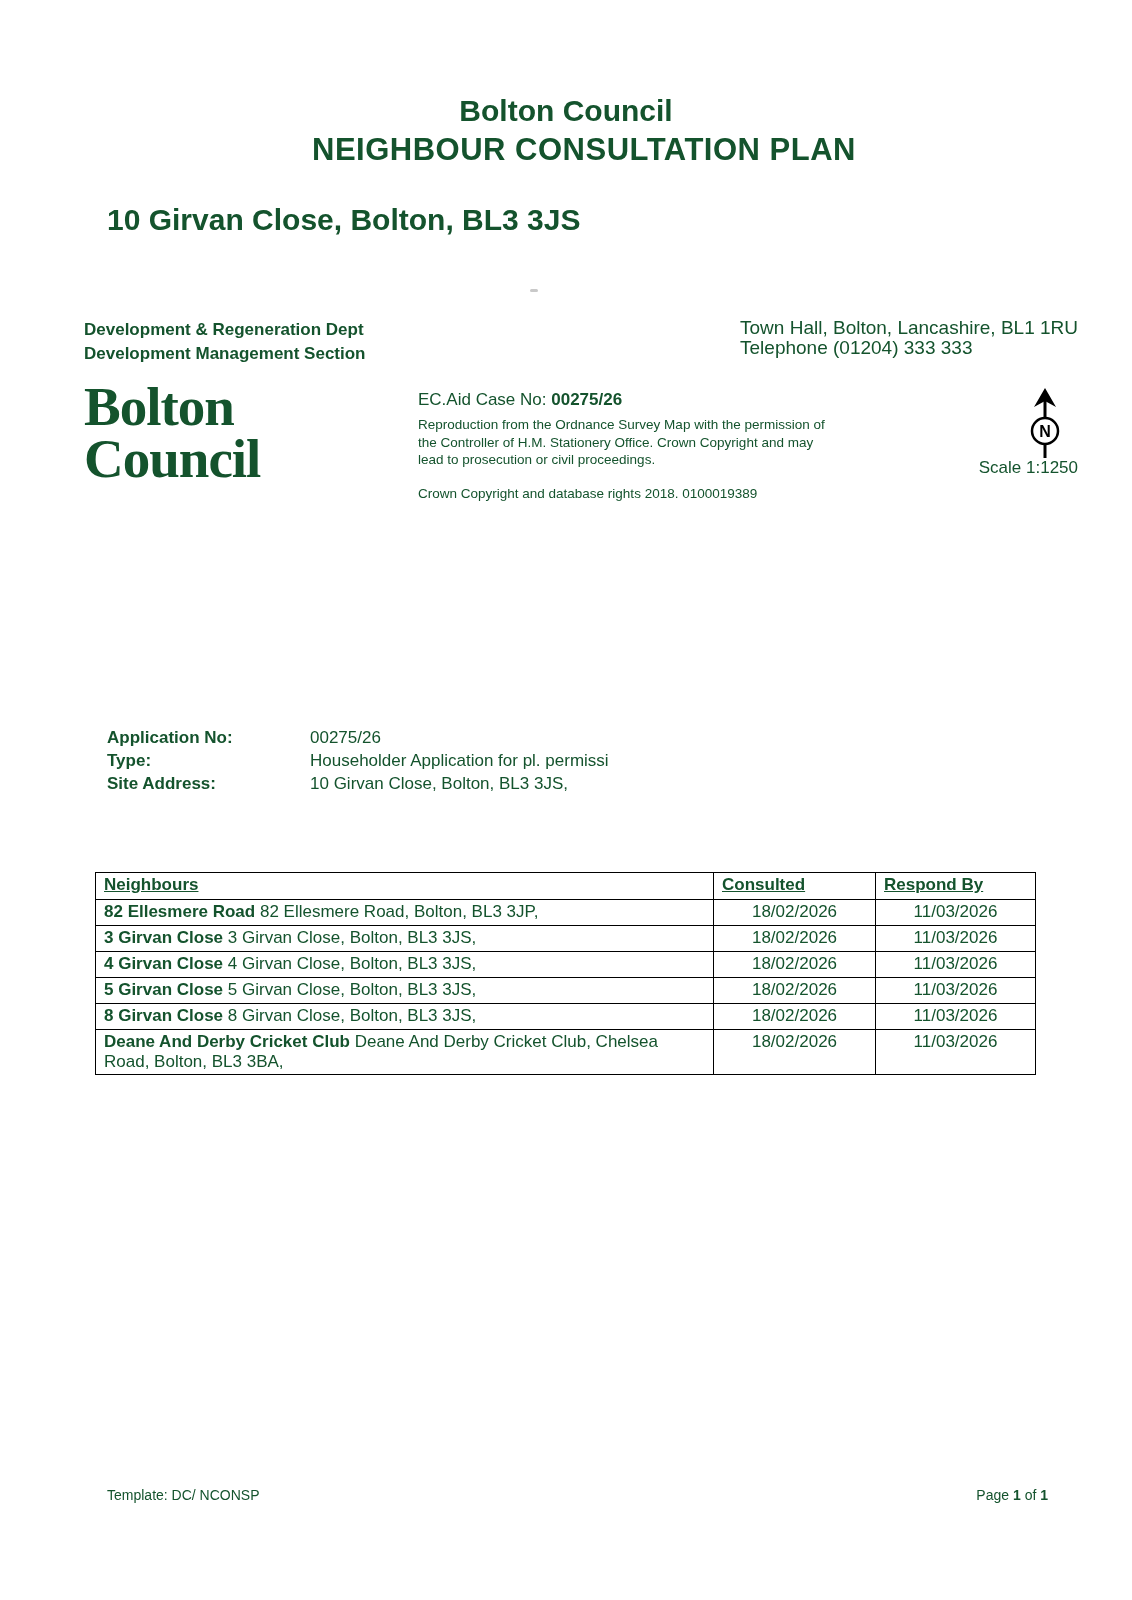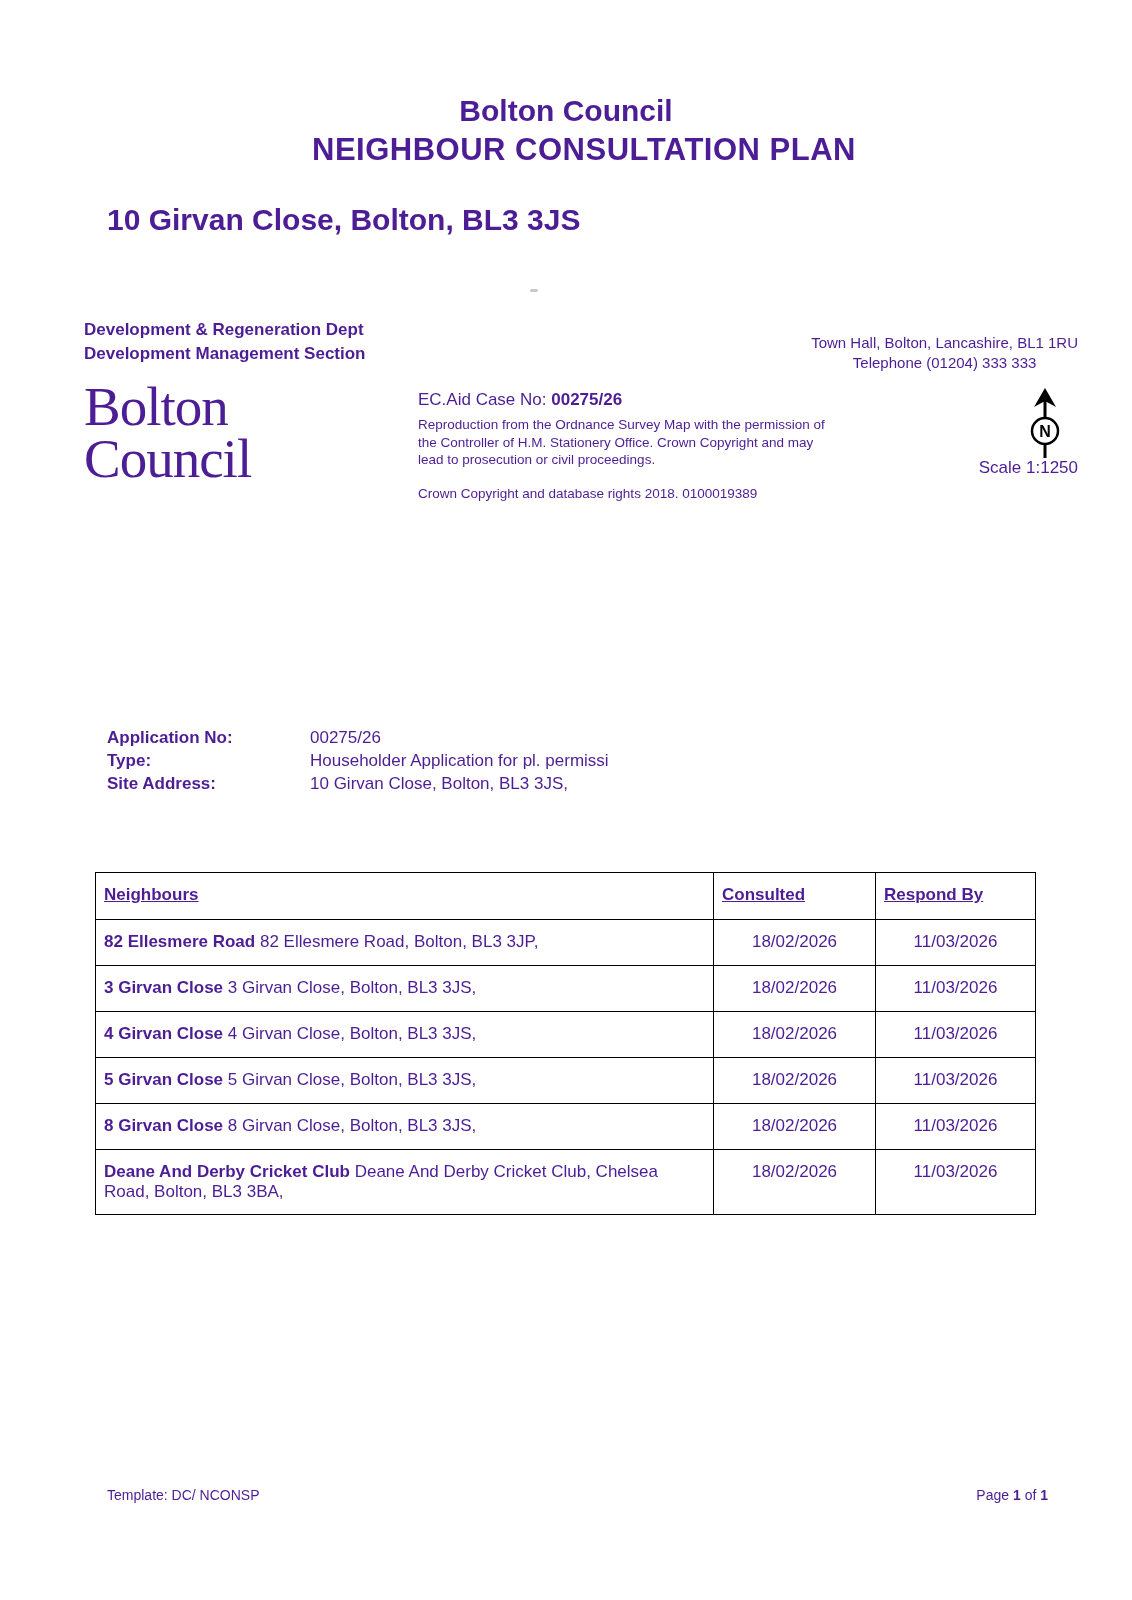--- a/index.html
+++ b/index.html
@@ -1,53 +1,53 @@
 <!DOCTYPE html>
 <html><head>
 <meta charset="utf-8">
 <style>
   html, body { margin:0; padding:0; background:#ffffff; }
   .page {
     width:1132px; height:1600px; background:#ffffff; position:relative;
-    margin:0 auto; font-family:"Liberation Sans", sans-serif; color:#4c1d95;
+    margin:0 auto; font-family:"Liberation Sans", sans-serif; color:#14532d;
     overflow:hidden;
   }
 
   .doc-title { position:absolute; top:92px; left:0; width:100%; text-align:center; font-weight:bold; }
   .doc-title .l1 { font-size:30px; line-height:38px; }
   .doc-title .l2 { font-size:31px; line-height:40px; letter-spacing:0.5px;margin-left:36px; }
 
   .site-heading { position:absolute; left:107px; top:203px; font-size:30px; font-weight:bold; }
 
   .dept { position:absolute; left:84px; top:318px; font-size:17px; font-weight:bold; line-height:24px; }
-  .contact { position:absolute; right:54px; top:318px; font-size:15px; line-height:20px; text-align:center;margin-top:15px; }
+  .contact { position:absolute; right:54px; top:318px; font-size:19px; line-height:20px; text-align:left; }
 
   .logo { position:absolute; left:84px; top:381px; font-family:"Liberation Serif", serif;
-          font-weight:normal; font-size:55px; line-height:52px; letter-spacing:-1px; }
+          font-weight:bold; font-size:55px; line-height:52px; letter-spacing:-1px; }
 
   .case-block { position:absolute; left:418px; top:390px; width:414px; }
   .case-line { font-size:17px; }
   .case-line .num { font-weight:bold; }
   .os-notice { font-size:13.5px; line-height:17.5px; margin-top:6px; }
   .copyright { font-size:13.5px; margin-top:17px; }
 
   .north { position:absolute; left:1020px; top:388px; }
   .scale { position:absolute; right:54px; top:458px; font-size:17px; }
 
   .artifact { position:absolute; left:530px; top:289px; width:8px; height:3px; background:#c9c9c9; border-radius:2px; }
 
   .section-heading { position:absolute; left:107px; top:643px; font-size:24px; font-weight:bold; }
 
   .app-details { position:absolute; left:107px; top:726px; display:grid;
                  grid-template-columns:203px auto; font-size:17px; line-height:23px; }
   .app-details .lbl { font-weight:bold; }
 
   table.neighbours { position:absolute; left:95px; top:872px; width:940px;
                      border-collapse:collapse; font-size:17px; table-layout:fixed; }
-  table.neighbours th, table.neighbours td { border:1px solid #000; padding:12px 8px; vertical-align:top; }
+  table.neighbours th, table.neighbours td { border:1px solid #000; padding:2px 8px; vertical-align:top; }
   table.neighbours th { font-weight:bold; text-align:left; height:22px; }
   table.neighbours th .u { text-decoration:underline; }
   table.neighbours td { height:21px; }
   th.c, td.c { text-align:center; }
   td.namecell .nm { font-weight:bold; }
   col.c1 { width:618px; } col.c2 { width:162px; } col.c3 { width:160px; }
 
   .footer-left { position:absolute; left:107px; top:1487px; font-size:14px; }
   .footer-right { position:absolute; right:84px; top:1487px; font-size:14px; }
   .footer-right .pg-num { font-weight:bold; }

